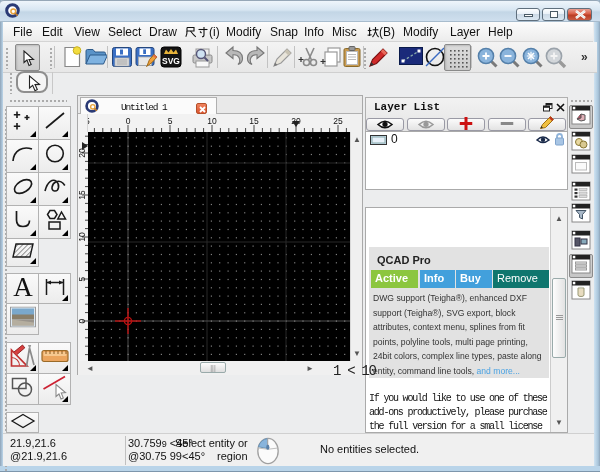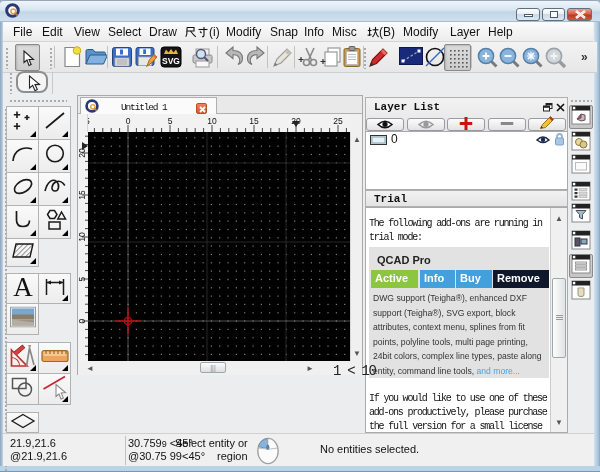--- a/index.html
+++ b/index.html
@@ -1497,32 +1497,28 @@
           <circle cx="7" cy="5.7" r="2.2" fill="#1a2a4a"></circle>
         </svg>
   <svg style="position:absolute;left:188px;top:1px" width="11" height="13" viewBox="0 0 11 13">
           <path d="M3 5 V3.5 Q3 1 5.5 1 Q8 1 8 3.5 V5" fill="none" stroke="#8fb3d9" stroke-width="1.8"></path>
           <rect x="1.5" y="5" width="8" height="7" rx="1" fill="#a8c5e4" stroke="#7fa3cc"></rect>
         </svg>
  </div>
 </div>
 
 <div class="abs" id="trialdock" style="left:365px;top:190px;width:203px;height:243px">
- <div class="dockhdr" style="left:0;top:0;width:203px;height:17px">
-        <span style="position:absolute;left:8px;top:2px">Trial</span>
-      </div>
  <div class="abs" style="left:0;top:17px;width:203px;height:226px;background:#fff;border:1px solid #aaa;overflow:hidden">
-  <div class="abs mono" style="left:3px;top:9px;font-size:10px;letter-spacing:-1.2px;color:#111;line-height:13.5px;white-space:nowrap">The following add-ons are running in<br>trial mode:</div>
 
   <div class="abs" style="left:3px;top:39px;width:180px;height:131px;background:#e2e2e2">
    <div class="abs" style="left:8px;top:7px;font-size:11px;font-weight:bold;color:#222">QCAD Pro</div>
    <div class="abs" style="left:2px;top:23px;width:47px;height:18px;background:#8cc63f;color:#fff;font-weight:bold;font-size:11px;padding:2px 0 0 4px">Active</div>
    <div class="abs" style="left:51px;top:23px;width:35px;height:18px;background:#42a0dc;color:#fff;font-weight:bold;font-size:11px;padding:2px 0 0 4px">Info</div>
    <div class="abs" style="left:87px;top:23px;width:36px;height:18px;background:#42a0dc;color:#fff;font-weight:bold;font-size:11px;padding:2px 0 0 4px">Buy</div>
-   <div class="abs" style="left:124px;top:23px;width:56px;height:18px;background:#0f172a;color:#fff;font-weight:bold;font-size:11px;padding:2px 0 0 4px">Remove</div>
+   <div class="abs" style="left:124px;top:23px;width:56px;height:18px;background:#0f766e;color:#fff;font-weight:normal;font-size:11px;padding:2px 0 0 4px">Remove</div>
    <div class="abs" style="left:4px;top:44px;font-size:8.6px;color:#333;line-height:14.5px;white-space:nowrap">DWG support (Teigha®), enhanced DXF<br>support (Teigha®), SVG export, block<br>attributes, context menu, splines from fit<br>points, polyline tools, multi page printing,<br>24bit colors, complex line types, paste along<br>entity, command line tools, <span style="color:#4ba3e3">and more...</span></div>
   </div>
   <div class="abs mono" style="left:3px;top:184px;font-size:10px;letter-spacing:-1.2px;color:#111;line-height:14px;white-space:nowrap">If you would like to use one of these<br>add-ons productively, please purchase<br>the full version for a small license</div>
 
   <div class="abs" style="left:184px;top:0;width:17px;height:225px;background:#f0f0f0;border-left:1px solid #ccc">
    <div class="abs" style="left:4px;top:6px;color:#555;font-size:8px">▲</div>
    <div class="abs" style="left:4px;bottom:6px;color:#555;font-size:8px">▼</div>
    <div class="abs" style="left:1px;top:70px;width:14px;height:80px;background:linear-gradient(90deg,#fdfdfd,#e2e2e2);border:1px solid #9aa;border-radius:2px">
             <div style="position:absolute;left:3px;top:36px;width:7px;height:1px;background:#999;box-shadow:0 2px 0 #999,0 4px 0 #999"></div>
           </div>

